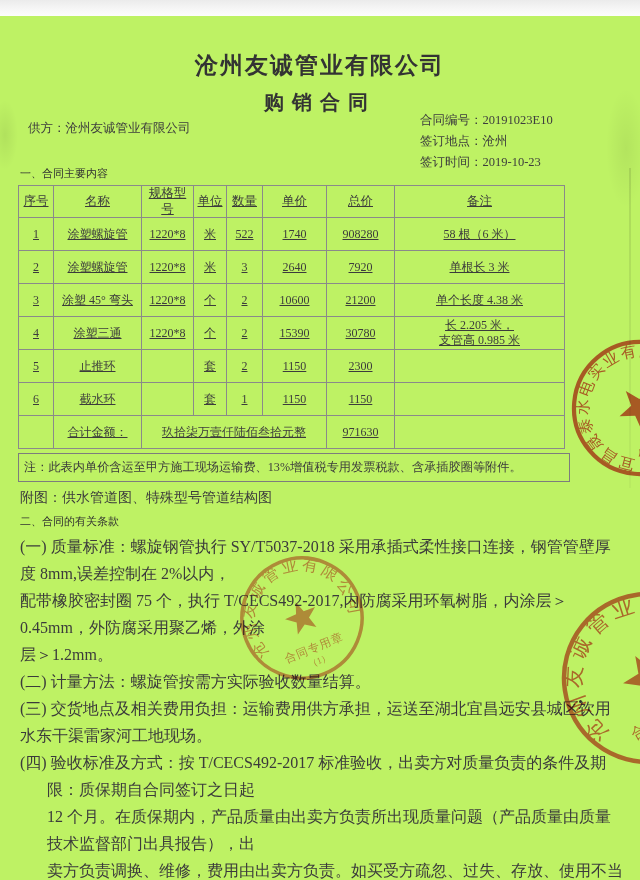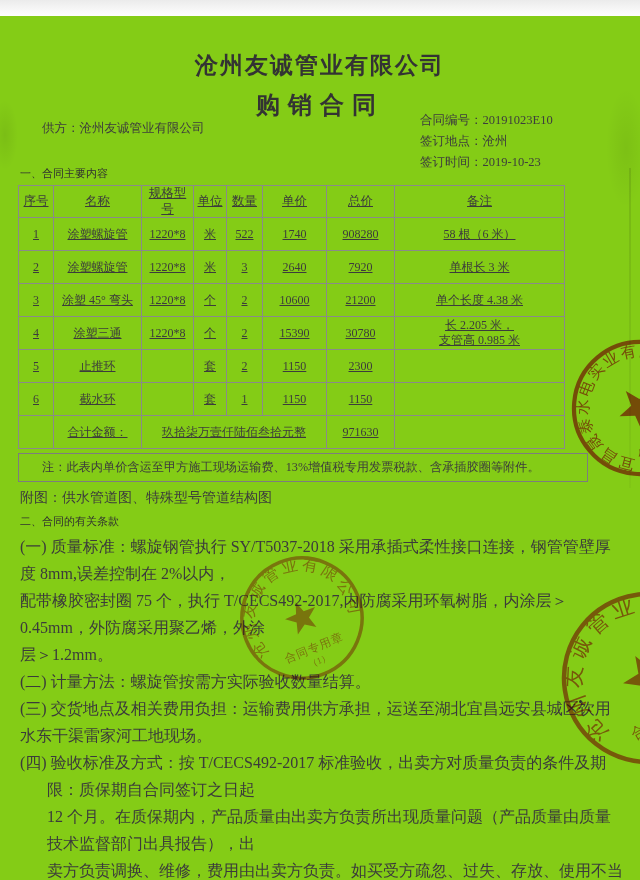--- a/index.html
+++ b/index.html
@@ -1,41 +1,41 @@
 <!DOCTYPE html>
 <html><head>
 <meta charset="utf-8">
 <style>
   html,body{margin:0;padding:0;}
   body{
     width:640px;height:880px;background:#ffffff;overflow:hidden;
     font-family:"Liberation Serif","DejaVu Serif",serif;
     color:#3a3a3a;
   }
-  .page{position:relative;width:640px;height:880px;background:#84cc16;overflow:hidden;}
+  .page{position:relative;width:640px;height:880px;background:#bef264;overflow:hidden;}
 
   
   .scan-top{position:absolute;left:0;top:0;width:640px;height:16px;
     background:linear-gradient(180deg,#ebebeb 0%,#f6f6f6 55%,#fdfdfd 100%);}
   .scan-edge{position:absolute;left:629px;top:168px;width:2px;height:320px;
     background:linear-gradient(180deg,rgba(0,0,0,0.10),rgba(0,0,0,0.03));}
   .scan-blob-l{position:absolute;left:-8px;top:100px;width:26px;height:70px;
     background:radial-gradient(closest-side,rgba(0,0,0,0.07),rgba(0,0,0,0));}
   .scan-blob-r{position:absolute;left:606px;top:88px;width:40px;height:120px;
     background:radial-gradient(closest-side,rgba(0,0,0,0.06),rgba(0,0,0,0));}
   .scan-dot{position:absolute;left:579px;top:700px;width:3px;height:3px;border-radius:50%;background:#2e2e2e;}
 
   .abs{position:absolute;}
   .center{left:0;width:640px;text-align:center;}
 
   .company-title{top:50px;font-size:23px;font-weight:700;letter-spacing:2px;color:#333;}
-  .doc-title{top:89px;font-size:24px;font-weight:700;letter-spacing:8px;color:#333;}
+  .doc-title{top:89px;font-size:20px;font-weight:700;letter-spacing:8px;color:#333;}
 
   .meta{font-size:12.5px;color:#3d3d3d;}
-  .meta-supplier{left:42px;top:120px;text-align:center;}
+  .meta-supplier{left:28px;top:120px;text-align:center;}
   .meta-buyer{left:30px;top:151px;}
   .meta-right{left:420px;top:110px;line-height:21px;}
 
   .sec-title{font-size:11px;color:#303030;}
   .sec1{left:20px;top:166px;}
   .sec2{left:20px;top:514px;}
 
   table.items{
     position:absolute;left:18px;top:185px;width:546px;
     border-collapse:collapse;table-layout:fixed;
@@ -46,21 +46,21 @@
     padding:0 2px;font-weight:400;line-height:1.25;white-space:pre-line;
     overflow:hidden;
   }
   table.items th{height:31px;font-size:12.5px;}
   table.items td{height:32px;}
   table.items tr.total-row td{height:32px;}
 
   .note-box{
     position:absolute;left:18px;top:453px;width:545px;height:27px;
     border:1px solid #7d7d7d;font-size:12.2px;color:#3c3c3c;
-    display:flex;align-items:center;padding-left:23px;
+    display:flex;align-items:center;padding-left:5px;
   }
 
   .attachment-line{left:20px;top:489px;font-size:14px;color:#3c3c3c;}
 
   .terms{position:absolute;left:20px;top:533px;width:606px;}
   .term{margin:0;font-size:16px;line-height:27px;color:#3b3b3b;white-space:pre-line;}
   .term.hang{padding-left:27px;text-indent:-27px;}
 
   
   .stamp{position:absolute;mix-blend-mode:multiply;pointer-events:none;}

